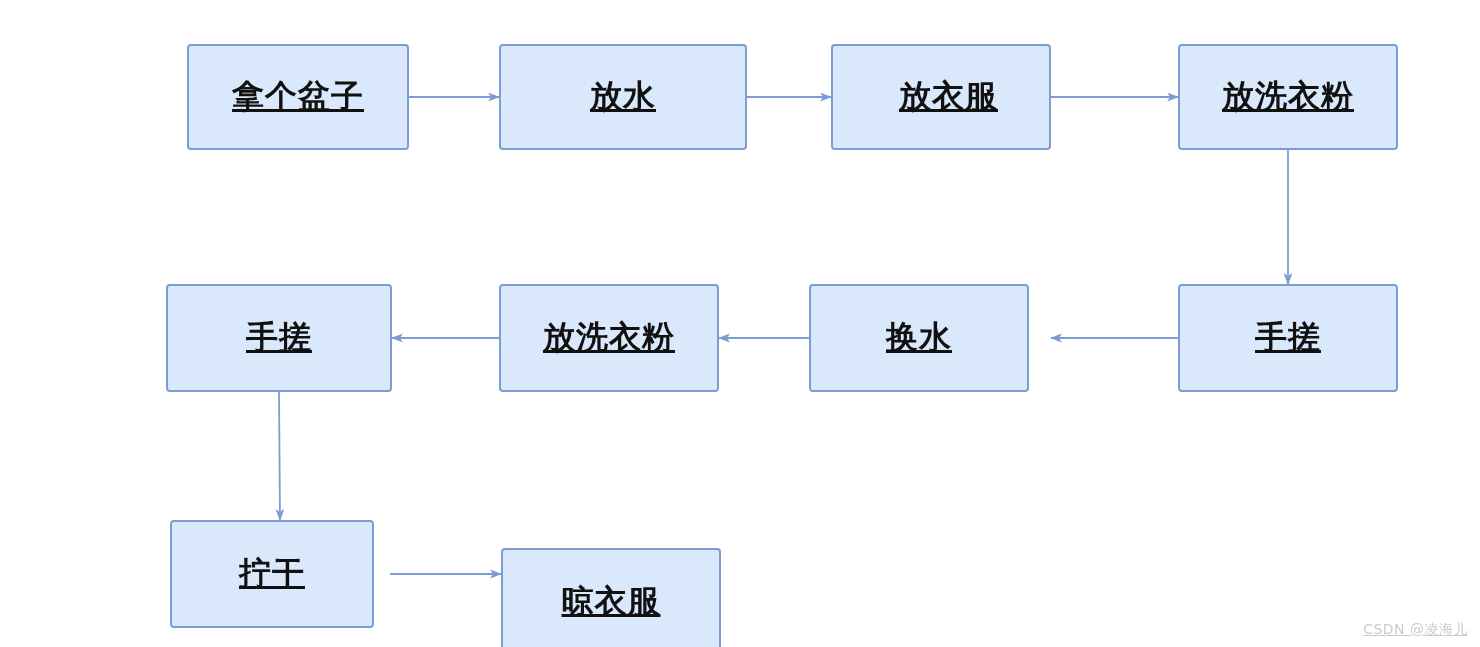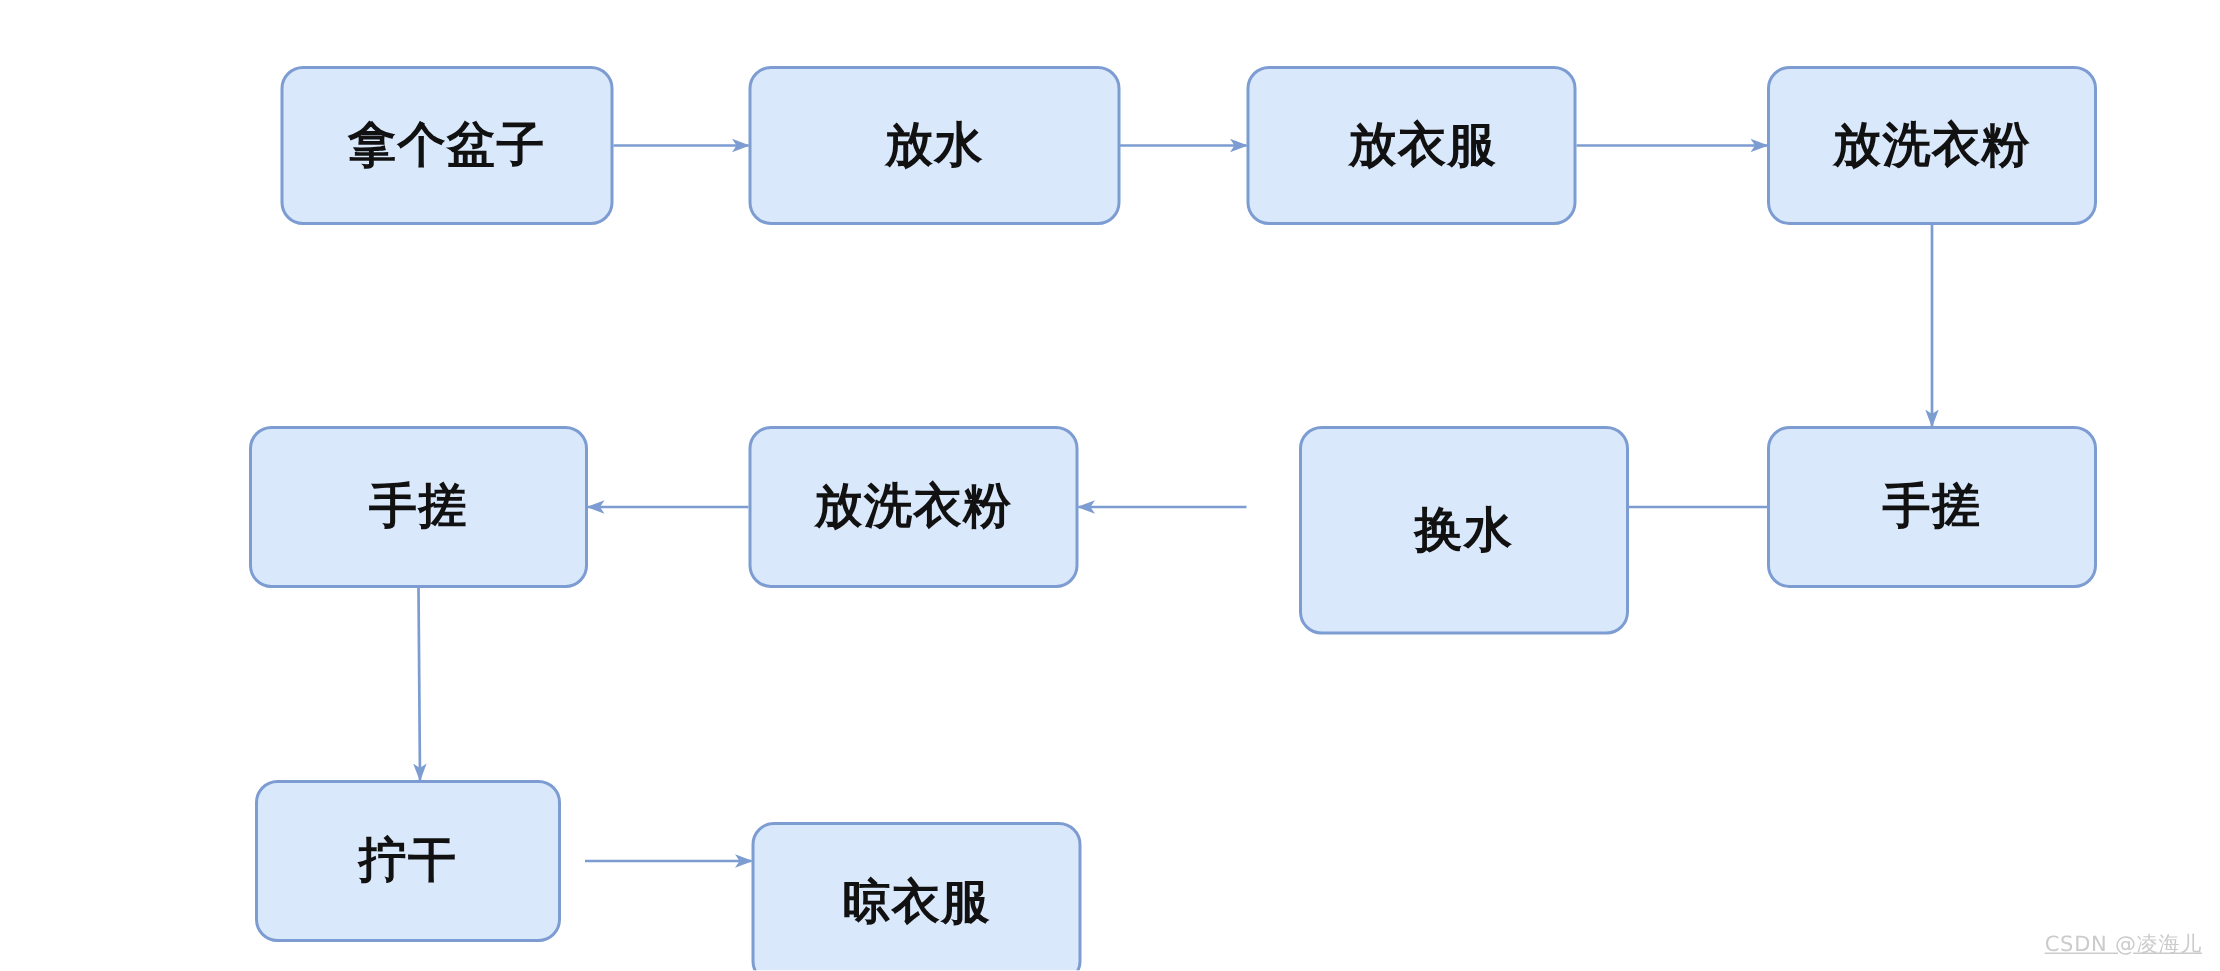--- a/index.html
+++ b/index.html
@@ -21,29 +21,30 @@
     top: 0;
     width: 1480px;
     height: 647px;
     pointer-events: none;
   }
   .node {
     position: absolute;
     box-sizing: border-box;
     background: var(--node-fill, #dae8fc);
     border: 2px solid var(--node-border, #7d9dd2);
-    border-radius: 15px;
+    border-radius: 4px;
     display: flex;
     align-items: center;
     justify-content: center;
     font-size: 32px;
     font-weight: bold;
     color: var(--text-color, #111111);
     letter-spacing: 1px;
     text-align: right;
+    text-decoration: underline;
   }
   .edge-line {
     stroke: var(--arrow-color, #7d9dd2);
     stroke-width: 1.8;
     fill: none;
   }
   .watermark {
     position: absolute;
     right: 12px;
     bottom: 8px;
@@ -77,21 +78,21 @@
         <line x1="390" y1="574" x2="501" y2="574" class="edge-line" marker-end="url(#arrowhead)"></line>
       </g>
   </svg>
 
   <div id="nodes-layer">
       <div class="node" style="left: 187px; top: 44px; width: 222px; height: 106px;">拿个盆子</div>
       <div class="node" style="left: 499px; top: 44px; width: 248px; height: 106px;">放水</div>
       <div class="node" style="left: 831px; top: 44px; width: 220px; height: 106px; padding-left: 15px;">放衣服</div>
       <div class="node" style="left: 1178px; top: 44px; width: 220px; height: 106px;">放洗衣粉</div>
       <div class="node" style="left: 1178px; top: 284px; width: 220px; height: 108px;">手搓</div>
-      <div class="node" style="left: 866px; top: 284px; width: 220px; height: 139px;">换水</div>
+      <div class="node" style="left: 809px; top: 284px; width: 220px; height: 108px;">换水</div>
       <div class="node" style="left: 499px; top: 284px; width: 220px; height: 108px;">放洗衣粉</div>
       <div class="node" style="left: 166px; top: 284px; width: 226px; height: 108px;">手搓</div>
       <div class="node" style="left: 170px; top: 520px; width: 204px; height: 108px;">拧干</div>
       <div class="node" style="left: 501px; top: 548px; width: 220px; height: 108px;">晾衣服</div>
     </div>
 
   <div class="watermark">CSDN @凌海儿</div>
 
 </div>
 

